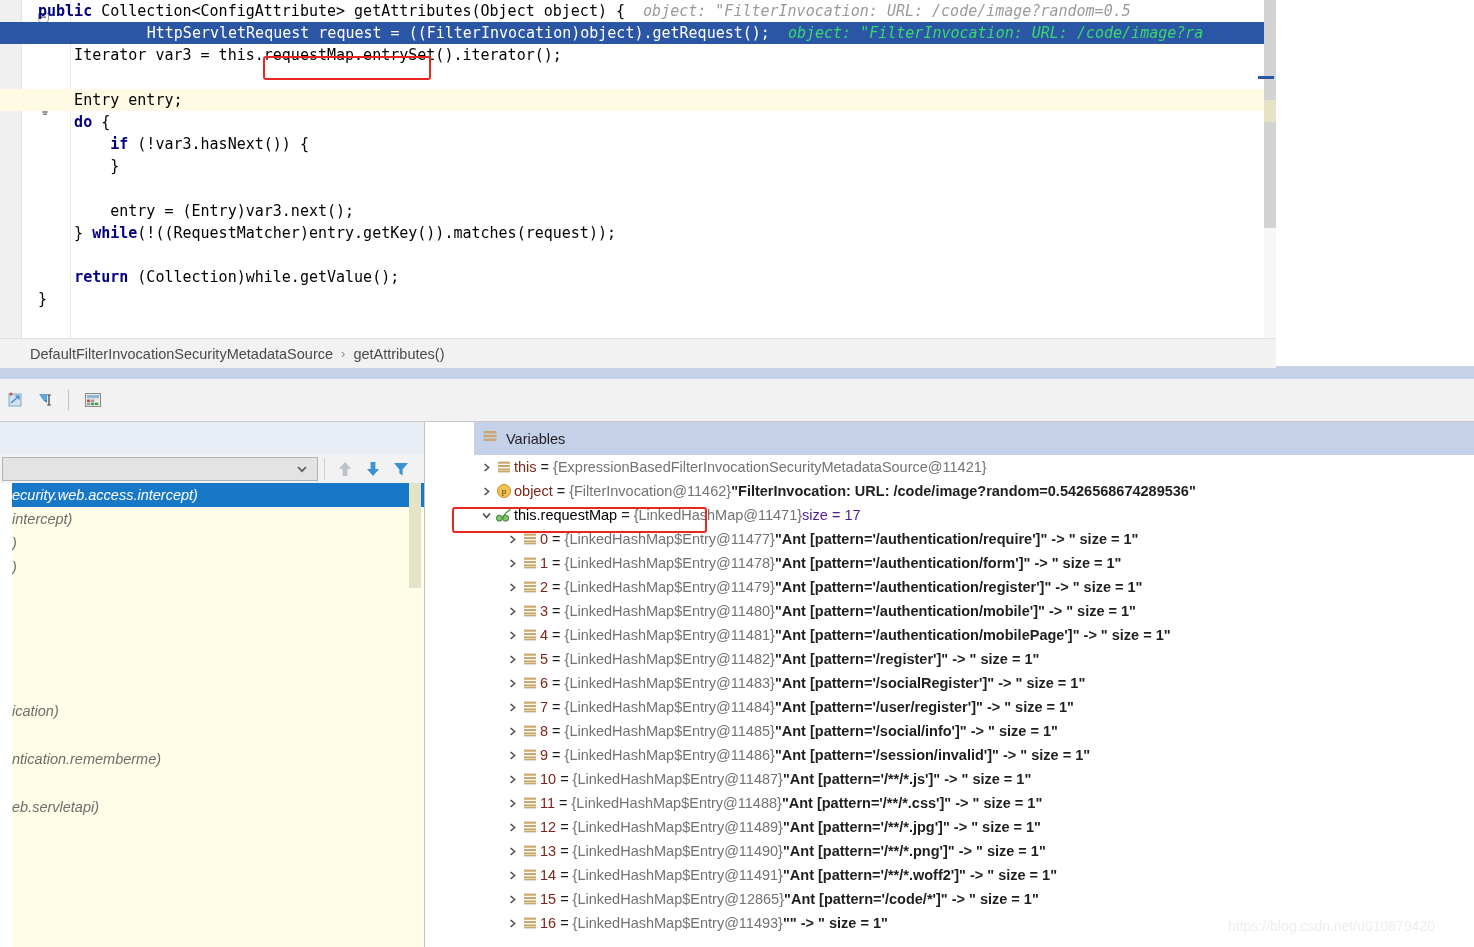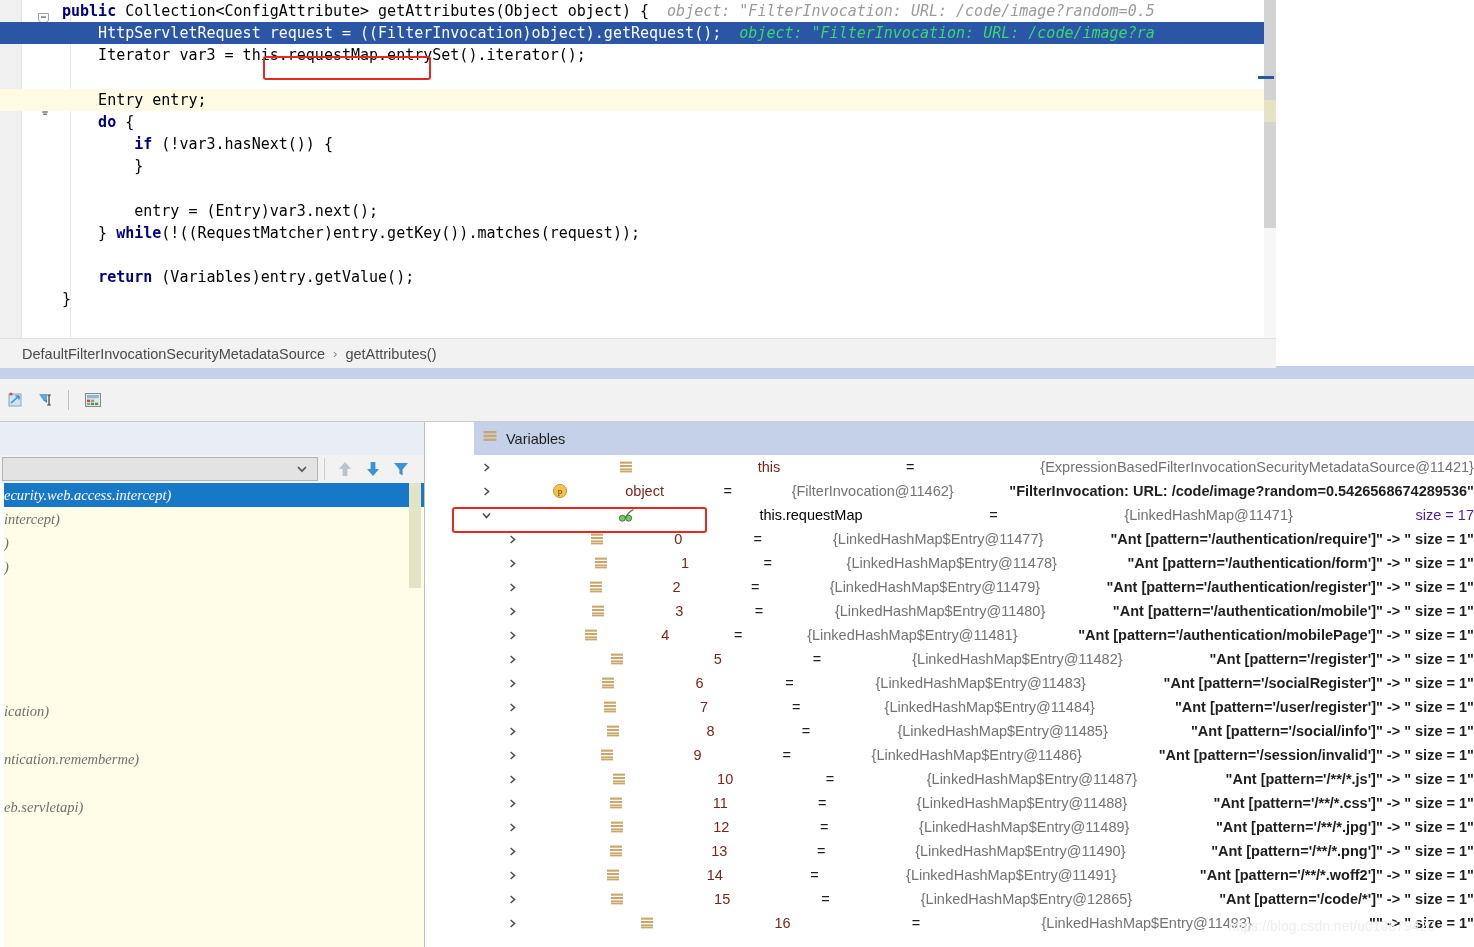--- a/index.html
+++ b/index.html
@@ -35,24 +35,24 @@
   .indent-guide {
     position: absolute; top: 0; width: 1px; height: 338px; background: #e8e8e8;
   }
   .code-lines {
     position: absolute; left: 0; top: 0; width: 1276px; height: 338px;
     font-family: "DejaVu Sans Mono", monospace;
     font-size: 15px; line-height: 22.2px;
   }
   .cl {
     position: relative; height: 22.2px; white-space: pre;
-    padding-left: 62px; color: #000000;
+    padding-left: 38px; color: #000000;
   }
   .cl.hl {
-    background: #2b55a5; color: #ffffff;
+    background: #2b55a5; color: #ffffff; text-align: center;
   }
   .cl.warn { background: #fffae3; }
   .kw { color: #000080; font-weight: bold; }
   .hint {
     color: #9a9a9a; font-style: italic;
   }
   .cl.hl .hint { color: #39d96b; }
 
   
   .anno-box {
@@ -81,21 +81,21 @@
   }
   .ed-right-blank {
     position: absolute; left: 1276px; top: 0; width: 198px; height: 366px;
     background: #ffffff;
   }
 
   
   .breadcrumb-bar {
     position: absolute; left: 0; top: 338px; width: 1276px; height: 30px;
     background: #f2f2f2; border-top: 1px solid #e0e0e0;
-    display: flex; align-items: center; padding-left: 22px;
+    display: flex; align-items: center; padding-left: 30px;
     font-size: 14.5px; color: #4a4a4a;
   }
   .bc-sep { margin: 0 8px; color: #8a8a8a; font-size: 13px; }
 
   
   .blue-band {
     position: absolute; left: 0; top: 368px; width: 1474px; height: 11px;
     background: #c5d1e8;
   }
   .blue-band2 {
@@ -134,22 +134,22 @@
   .thread-combo {
     width: 316px; height: 24px; margin-left: 2px;
     background: #e3e3e3; border: 1px solid #b4b4b4;
     display: flex; align-items: center; justify-content: flex-end;
     padding-right: 8px;
   }
   .combo-sep { width:1px; height:22px; background:#cfcfcf; margin: 0 6px; }
   .fbtn { width: 28px; height: 24px; display:flex; align-items:center; justify-content:center; }
 
   .frames-list {
-    position: absolute; left: 4px; top: 61px; width: 475px; height: 464px;
-    background: #fffde8; overflow: hidden; font-family: Liberation Serif, serif;
+    position: absolute; left: 12px; top: 61px; width: 475px; height: 464px;
+    background: #fffde8; overflow: hidden;
   }
   .frame-row {
     height: 24px; line-height: 24px; white-space: nowrap;
     font-size: 14.5px; font-style: italic; color: #6e6e6e;
     padding-left: 0px;
   }
   .frame-row.sel { background: #1878c8; color: #ffffff; }
   .frames-scrollbar-v {
     position: absolute; left: 409px; top: 61px; width: 12px; height: 464px;
     background: #fffde8;
@@ -180,21 +180,21 @@
   .vars-title {
     font-size: 14.5px; color: #1f1f1f; margin-left: 8px;
   }
   .vars-tree {
     position: absolute; left: 26px; top: 33px; width: 1022px; height: 492px;
     background: #ffffff;
     font-size: 14.5px;
   }
   .vrow {
     height: 24px; line-height: 24px; white-space: nowrap;
-    display: flex; align-items: center; padding-left: 26px; justify-content: space-between;
+    display: flex; align-items: center; padding-left: 26px;
   }
   .vrow.lvl2 { padding-left: 52px; }
   .arrow {
     width: 16px; display:inline-flex; align-items:center; justify-content:center;
     color: #5a5a5a; font-size: 13px; flex: 0 0 16px;
   }
   .vicon { width: 20px; flex: 0 0 20px; display:inline-flex; align-items:center; justify-content:center; }
   .vname { color: #7a2518; }
   .vname.watch { color: #000000; }
   .veq { color: #1f1f1f; margin: 0 4px; }
@@ -241,21 +241,21 @@
         <div class="cl"><span class="">    Iterator var3 = this.requestMap.entrySet().iterator();</span></div>
         <div class="cl"><span class=""></span></div>
         <div class="cl warn"><span class="">    Entry entry;</span></div>
         <div class="cl"><span class="kw">    do</span><span class=""> {</span></div>
         <div class="cl"><span class="">        </span><span class="kw">if</span><span class=""> (!var3.hasNext()) {</span></div>
         <div class="cl"><span class="">        }</span></div>
         <div class="cl"><span class=""></span></div>
         <div class="cl"><span class="">        entry = (Entry)var3.next();</span></div>
         <div class="cl"><span class="">    } </span><span class="kw">while</span><span class="">(!((RequestMatcher)entry.getKey()).matches(request));</span></div>
         <div class="cl"><span class=""></span></div>
-        <div class="cl"><span class="">    </span><span class="kw">return</span><span class=""> (Variables)entry.getValue();</span></div>
+        <div class="cl"><span class="">    </span><span class="kw">return</span><span class=""> (Collection)while.getValue();</span></div>
         <div class="cl"><span class="">}</span></div>
       </div>
 
     <div class="ed-scroll-track"></div>
     <div class="ed-scroll-thumb"></div>
     <div class="ed-mark"></div>
     <div class="ed-mark2"></div>
   </div>
 
   <div class="ed-right-blank"></div>

